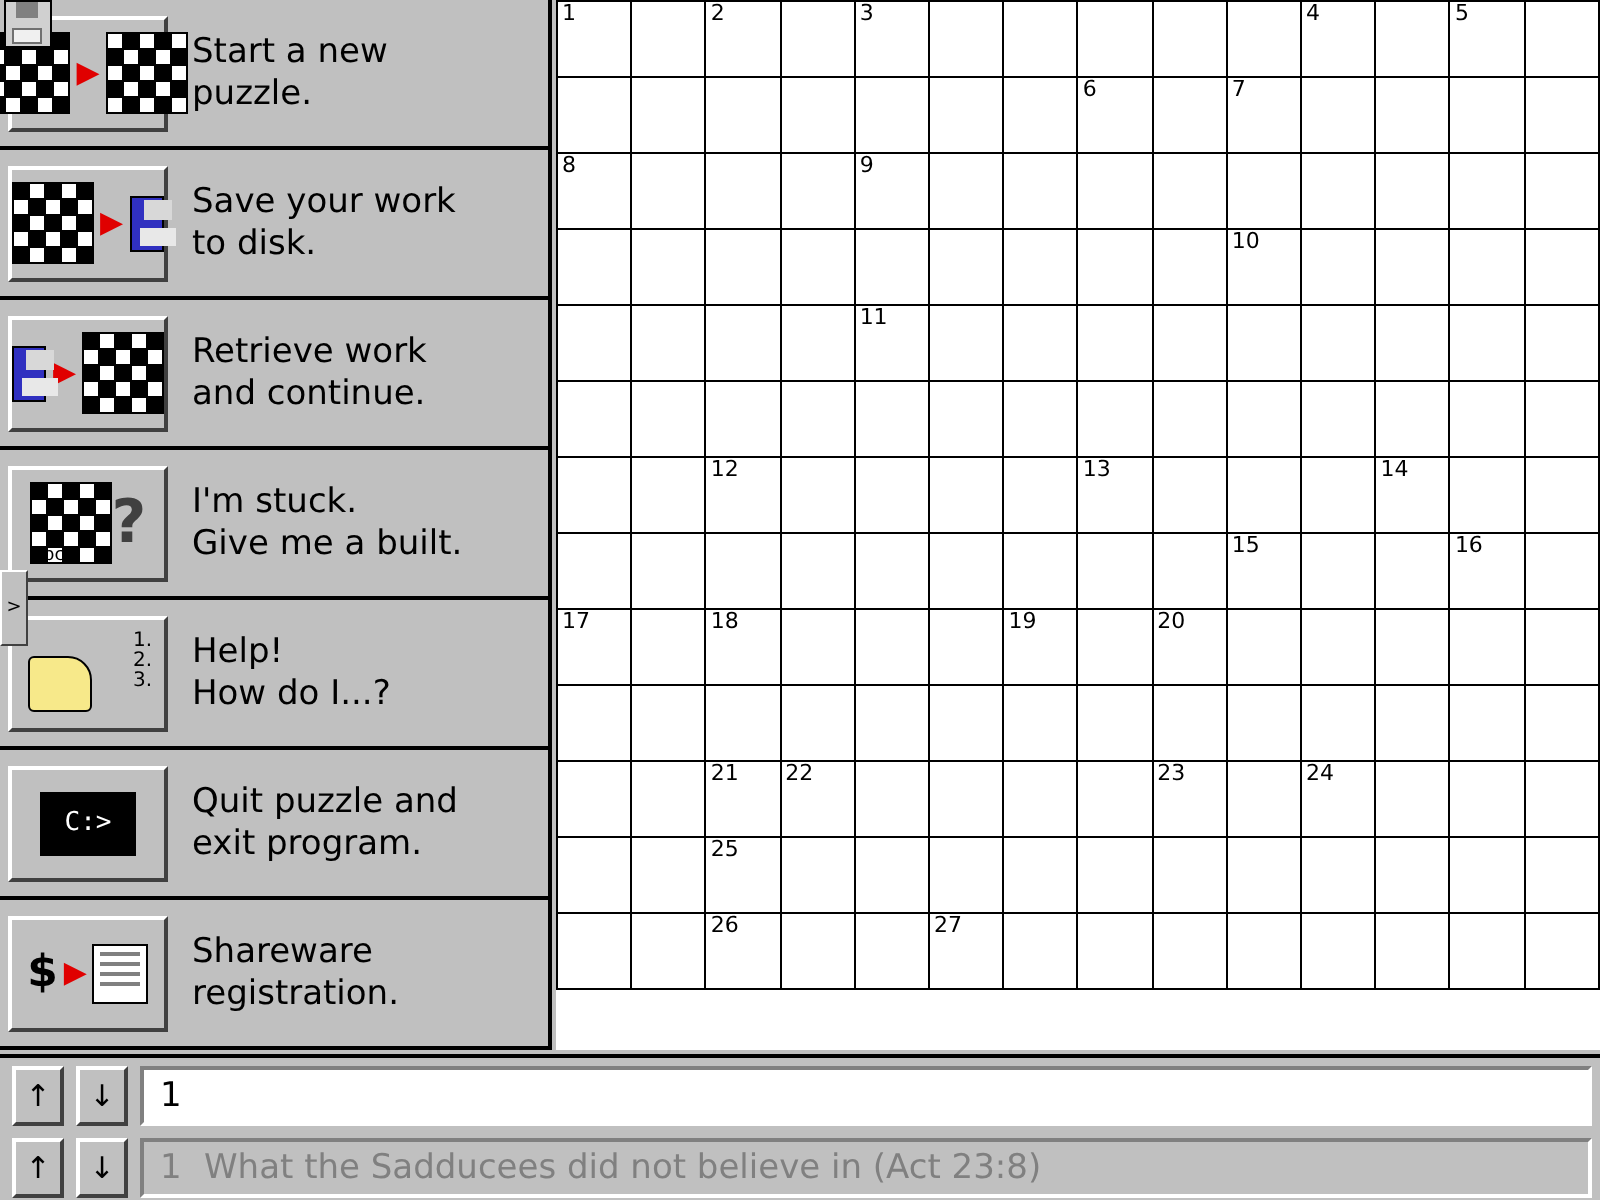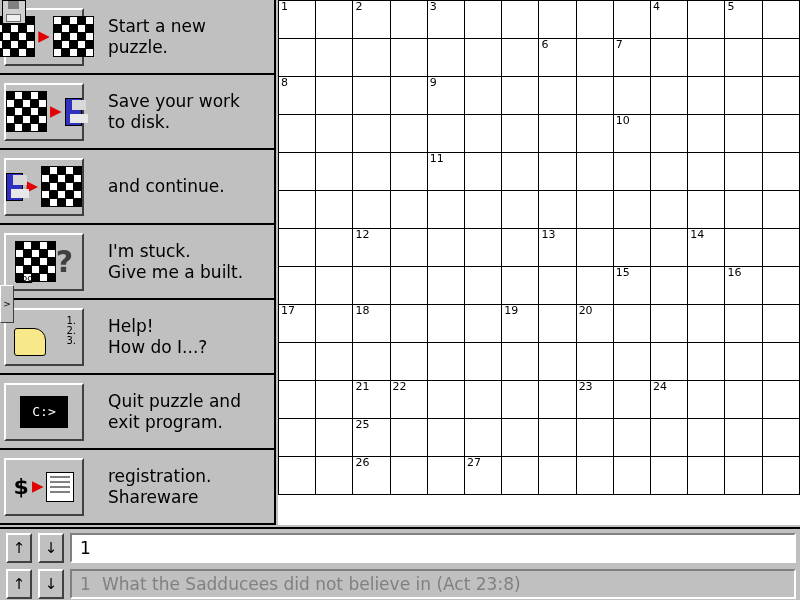--- a/index.html
+++ b/index.html
@@ -51,21 +51,21 @@
     border-left: 2px solid #ffffff;
     border-right: 2px solid #404040;
     border-bottom: 2px solid #404040;
     box-sizing: border-box;
     display: flex;
     align-items: center;
     justify-content: center;
     position: relative;
   }
   .menu-label {
-    margin-left: 24px;
+    margin-left: 12px;
     font-size: 17px;
     line-height: 21px;
     color: #000;
     letter-spacing: 0px;
   }
   .menu-label span { display: block; }
 
   
   .minigrid {
     display: grid;
@@ -443,20 +443,21 @@
             <div class="b"></div>
             <div></div>
           <div class="b"></div>
             <div></div>
             <div class="b"></div>
             <div></div>
             <div class="b"></div>
         </div>
       </div>
       <div class="menu-label">
+        <span>Retrieve work</span>
         <span>and continue.</span>
       </div>
     </div>
 
     <div class="menu-item">
       <div class="btn-ico">
         <div class="minigrid">
           <div class="b"></div>
             <div></div>
             <div class="b"></div>
@@ -518,22 +519,22 @@
         <span class="dollar">$</span>
         <span class="arrow-red">▶</span>
         <div class="printer">
           <div class="ln"></div>
             <div class="ln"></div>
             <div class="ln"></div>
             <div class="ln"></div>
         </div>
       </div>
       <div class="menu-label">
+        <span>Shareware</span>
         <span>registration.</span>
-        <span>Shareware</span>
       </div>
     </div>
 
     <div class="side-tab">
       <span>&gt;</span>
     </div>
   </div>
 
   <div class="grid-wrap">
     <table class="xw">

